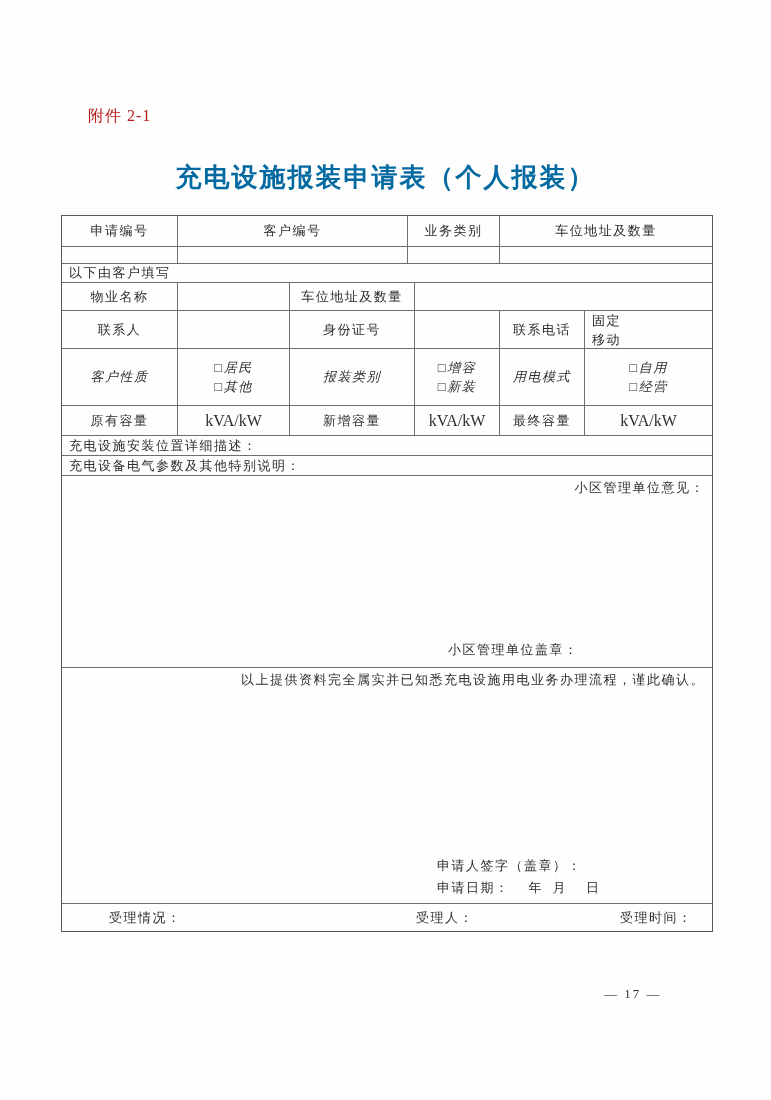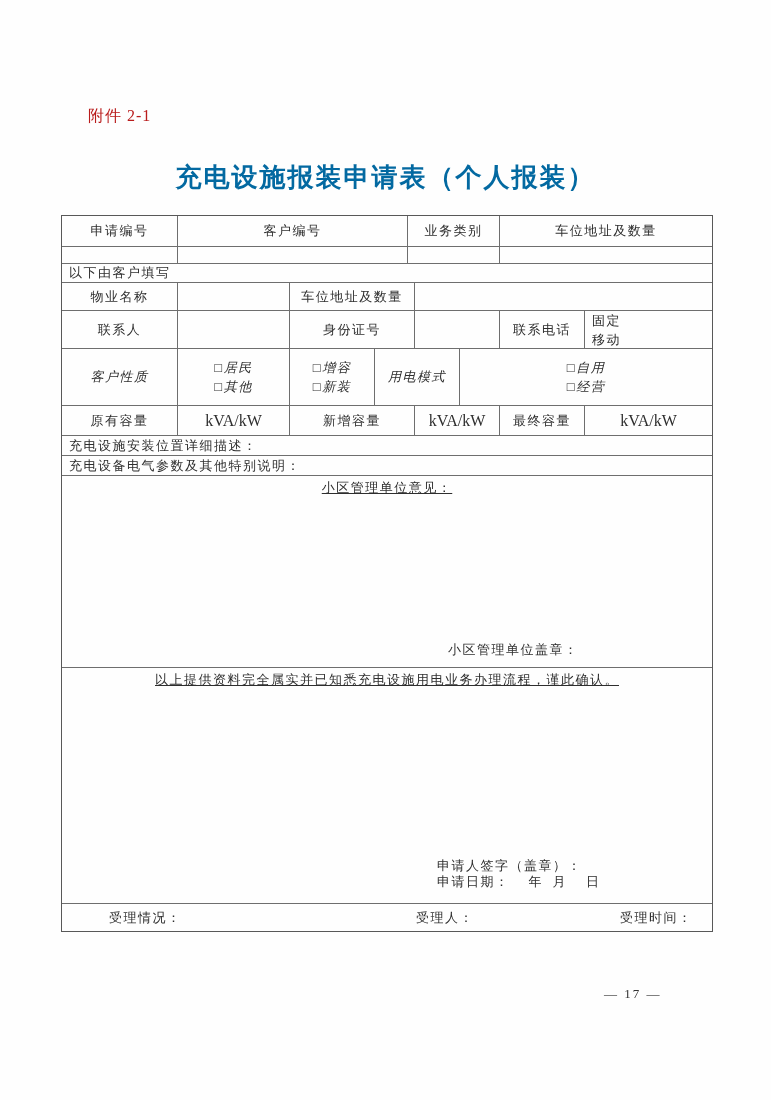--- a/index.html
+++ b/index.html
@@ -29,39 +29,39 @@
   .row { display:flex; border-bottom:1px solid #6e6e6e; position:relative; }
   .row:last-child { border-bottom:none;margin-left:40px; }
   .cell {
     border-right:1px solid #6e6e6e;
     display:flex; align-items:center; justify-content:center;
     letter-spacing:1.5px; color:#2e2e2e;
     overflow:hidden;
   }
   .row .cell:last-child { border-right:none; }
   .cell.left { justify-content:flex-start; padding-left:7px; }
-  .cell.top-left { align-items:flex-start; justify-content:center; padding:3px 7px;text-decoration:underline; }
+  .cell.top-left { align-items:flex-start; justify-content:flex-end; padding:3px 7px; }
   
   .h1{width:116px;} .h2{width:230px;} .h3{width:92px;} .h4{flex:1;}
   
   .c1{width:116px;} .c2{width:112px;} .c3{width:125px;} .c4{width:85px;} .c5{width:85px;} .c6{flex:1;}
   .span46{flex:1;}
   
   .r1{height:31px;} .r2{height:17px;} .r3{height:19px;}
   .r4{height:28px;} .r5{height:28px;} .r6{height:38px;}
   .r7{height:57px;font-style:italic;} .r8{height:30px;} .r9{height:20px;}
   .r10{height:20px;} .r11{height:192px;} .r12{height:236px;}
   .r13{height:27px;}
   .two-line { display:inline-block; text-align:left; line-height:19px; }
   .phone-lines { line-height:19px; }
   .unit { letter-spacing:0; font-size:16px; }
   .note-row { align-items:center; }
   .seal-label { position:absolute; left:386px; bottom:8px; letter-spacing:1.5px; }
   .sig-label  { position:absolute; left:375px; bottom:28px; letter-spacing:1.5px; }
-  .date-label { position:absolute; left:375px; bottom:12px; letter-spacing:1.5px; white-space:pre; }
+  .date-label { position:absolute; left:375px; bottom:6px; letter-spacing:1.5px; white-space:pre; }
   .accept-status { position:absolute; left:7px; top:5px; letter-spacing:1.5px; }
   .accept-person { position:absolute; left:314px; top:5px; letter-spacing:1.5px; }
   .accept-time   { position:absolute; left:518px; top:5px; letter-spacing:1.5px; }
   .page-number {
     position:absolute; left:604px; top:986px;
     font-size:13px; letter-spacing:2px; color:#333;
   }
 </style>
 </head>
 <body>
@@ -113,20 +113,21 @@
   </div>
 
   <div class="row r7">
     <div class="cell c1">客户性质</div>
     <div class="cell c2">
       <div class="two-line">
         <div>□居民</div>
         <div>□其他</div>
       </div>
     </div>
+    <div class="cell c3">报装类别</div>
     <div class="cell c4">
       <div class="two-line">
         <div>□增容</div>
         <div>□新装</div>
       </div>
     </div>
     <div class="cell c5">用电模式</div>
     <div class="cell c6">
       <div class="two-line">
         <div>□自用</div>

